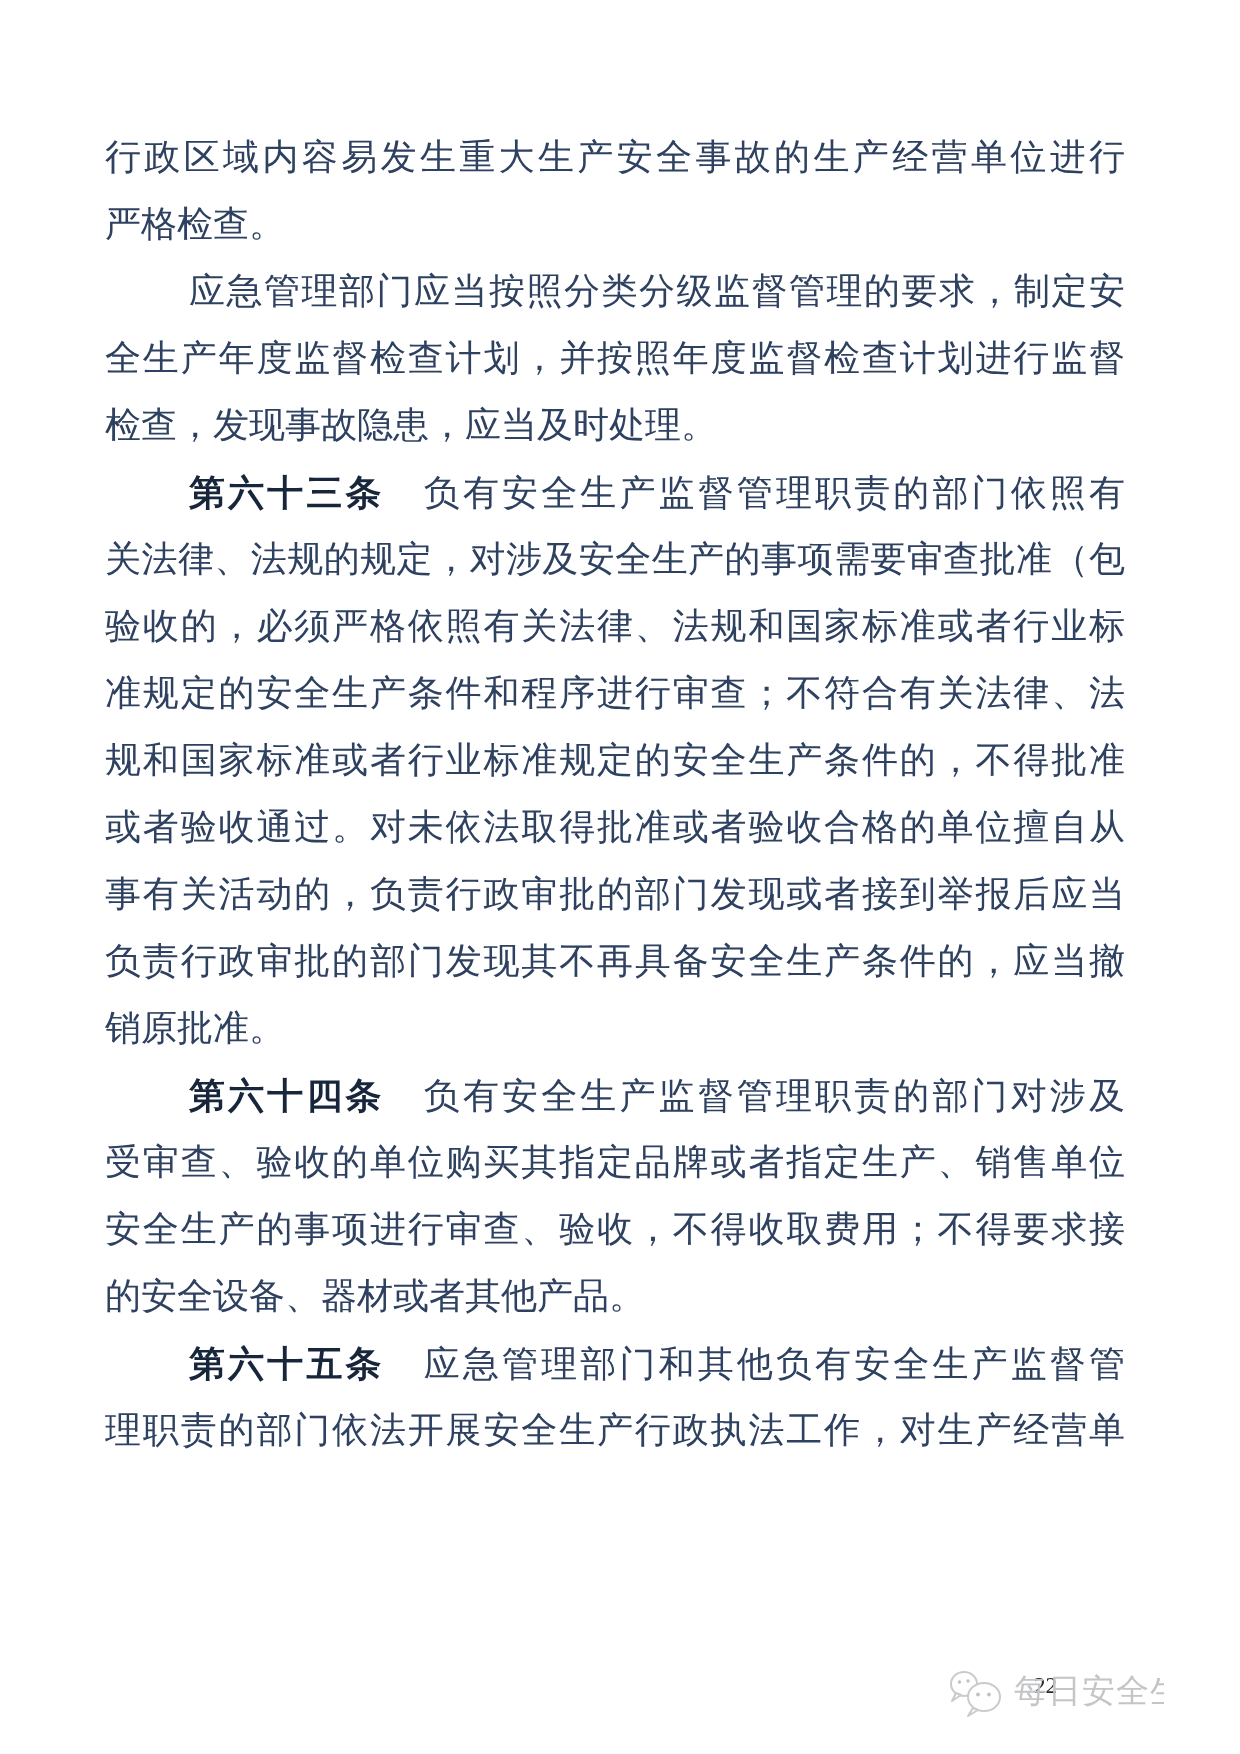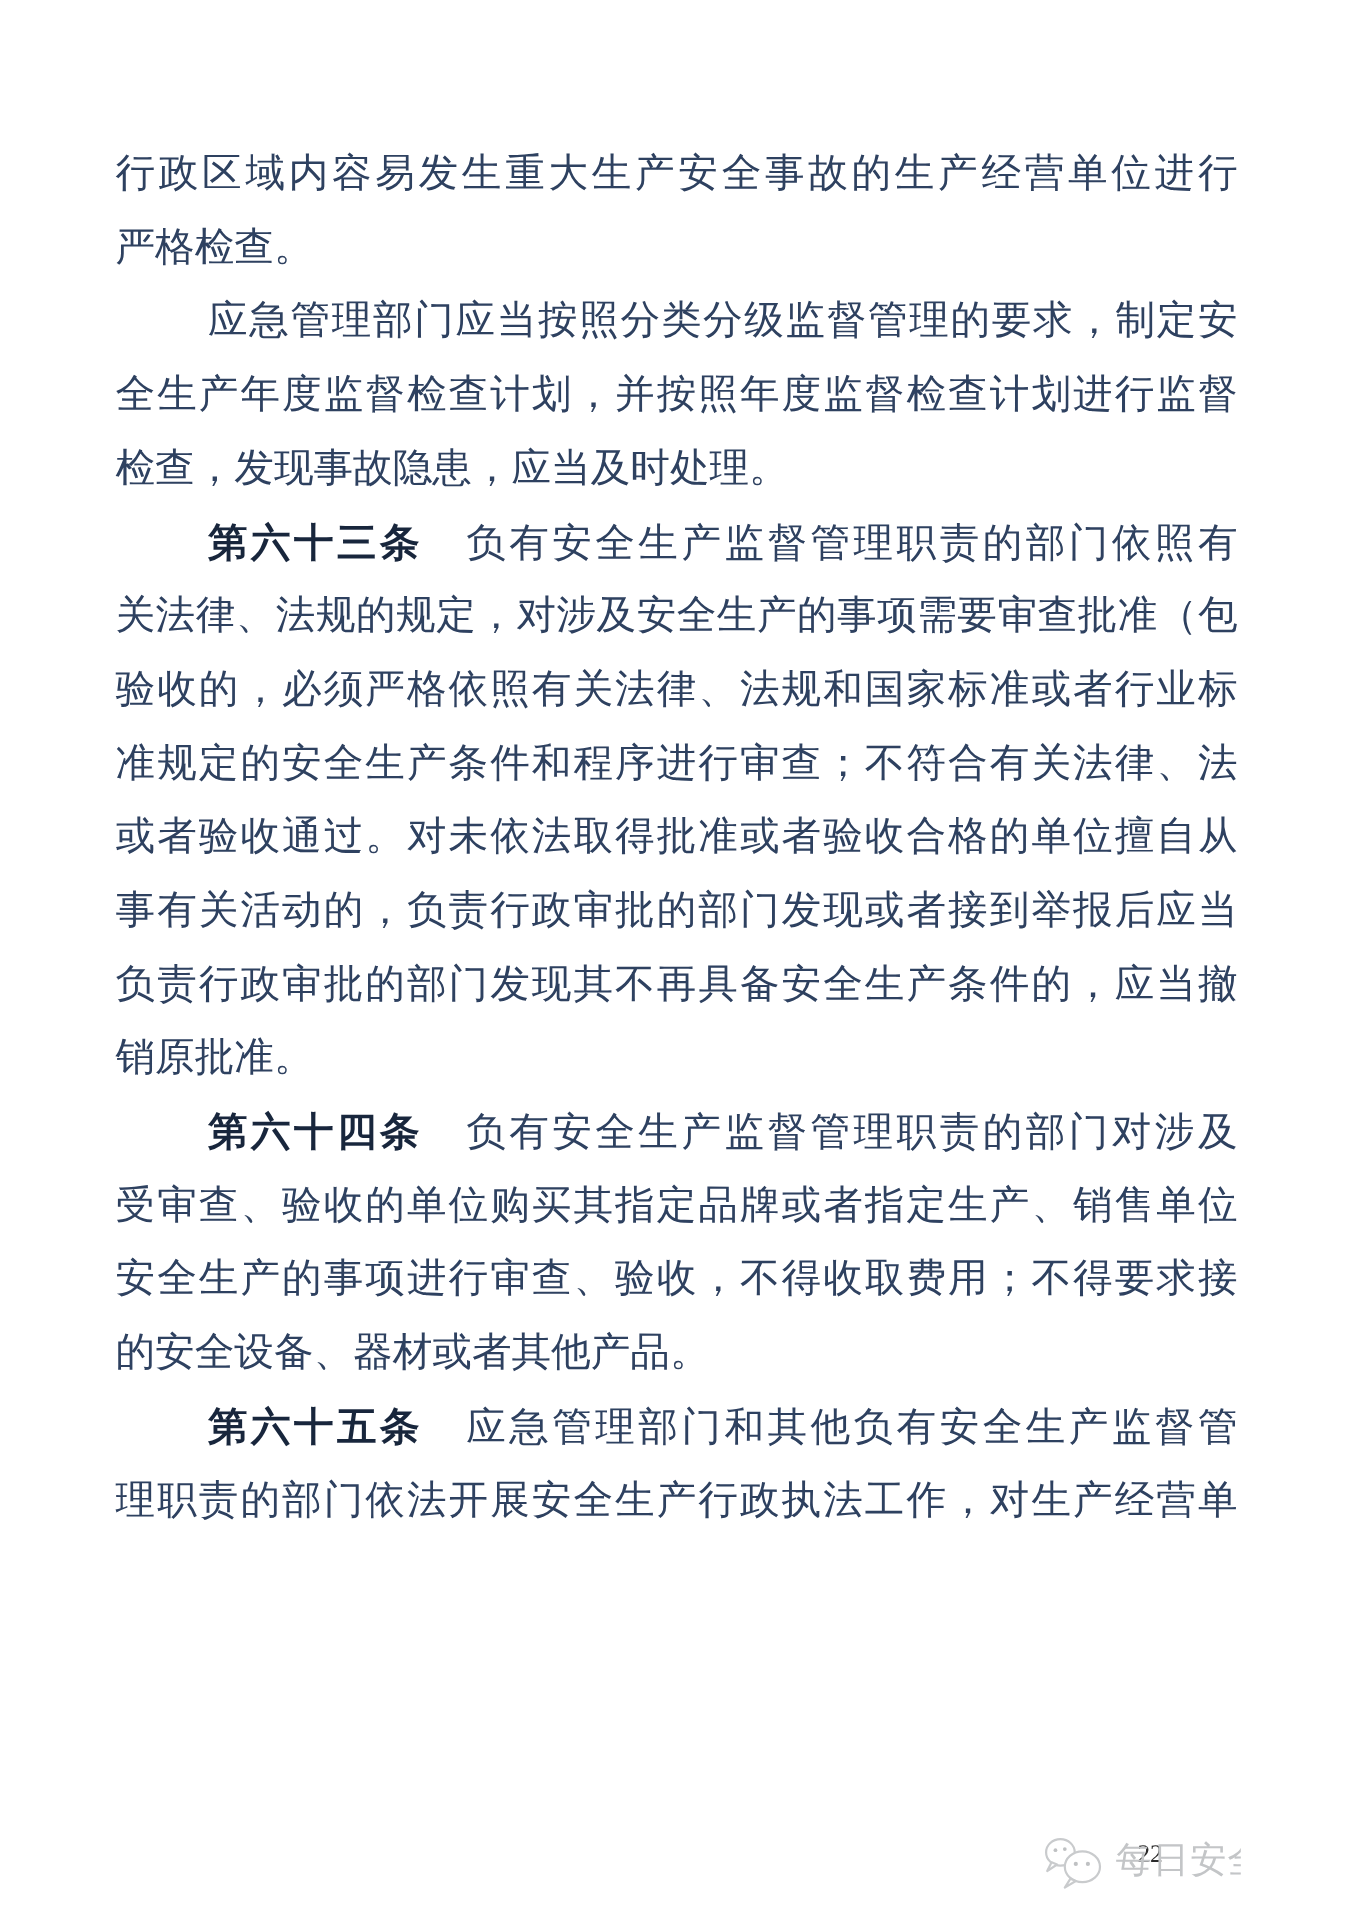--- a/index.html
+++ b/index.html
@@ -7,20 +7,21 @@
     padding: 0;
     background: #ffffff;
   }
   .page {
     position: relative;
     width: 1128px;
     height: 1754px;
     background: #ffffff;
     overflow: hidden;
     font-family: "Liberation Serif", "DejaVu Serif", serif;
+    padding-left: 36px;
   }
   .text-block {
     position: absolute;
     left: 105px;
     top: 124px;
     width: 1020px;
   }
   .line {
     height: 67px;
     line-height: 67px;
@@ -85,20 +86,21 @@
   <div class="text-block" id="text-block">
       <div class="line justify"><span class="seg">行政区域内容易发生重大生产安全事故的生产经营单位进行</span></div>
       <div class="line"><span class="seg">严格检查。</span></div>
       <div class="line justify indent"><span class="seg">应急管理部门应当按照分类分级监督管理的要求，制定安</span></div>
       <div class="line justify"><span class="seg">全生产年度监督检查计划，并按照年度监督检查计划进行监督</span></div>
       <div class="line"><span class="seg">检查，发现事故隐患，应当及时处理。</span></div>
       <div class="line justify indent"><span class="seg bold-seg">第六十三条</span><span class="seg">　负有安全生产监督管理职责的部门依照有</span></div>
       <div class="line justify"><span class="seg">关法律、法规的规定，对涉及安全生产的事项需要审查批准（包</span></div>
       <div class="line justify"><span class="seg">验收的，必须严格依照有关法律、法规和国家标准或者行业标</span></div>
       <div class="line justify"><span class="seg">准规定的安全生产条件和程序进行审查；不符合有关法律、法</span></div>
+      <div class="line justify"><span class="seg">规和国家标准或者行业标准规定的安全生产条件的，不得批准</span></div>
       <div class="line justify"><span class="seg">或者验收通过。对未依法取得批准或者验收合格的单位擅自从</span></div>
       <div class="line justify"><span class="seg">事有关活动的，负责行政审批的部门发现或者接到举报后应当</span></div>
       <div class="line justify"><span class="seg">负责行政审批的部门发现其不再具备安全生产条件的，应当撤</span></div>
       <div class="line"><span class="seg">销原批准。</span></div>
       <div class="line justify indent"><span class="seg bold-seg">第六十四条</span><span class="seg">　负有安全生产监督管理职责的部门对涉及</span></div>
       <div class="line justify"><span class="seg">受审查、验收的单位购买其指定品牌或者指定生产、销售单位</span></div>
       <div class="line justify"><span class="seg">安全生产的事项进行审查、验收，不得收取费用；不得要求接</span></div>
       <div class="line"><span class="seg">的安全设备、器材或者其他产品。</span></div>
       <div class="line justify indent"><span class="seg bold-seg">第六十五条</span><span class="seg">　应急管理部门和其他负有安全生产监督管</span></div>
       <div class="line justify"><span class="seg">理职责的部门依法开展安全生产行政执法工作，对生产经营单</span></div>

